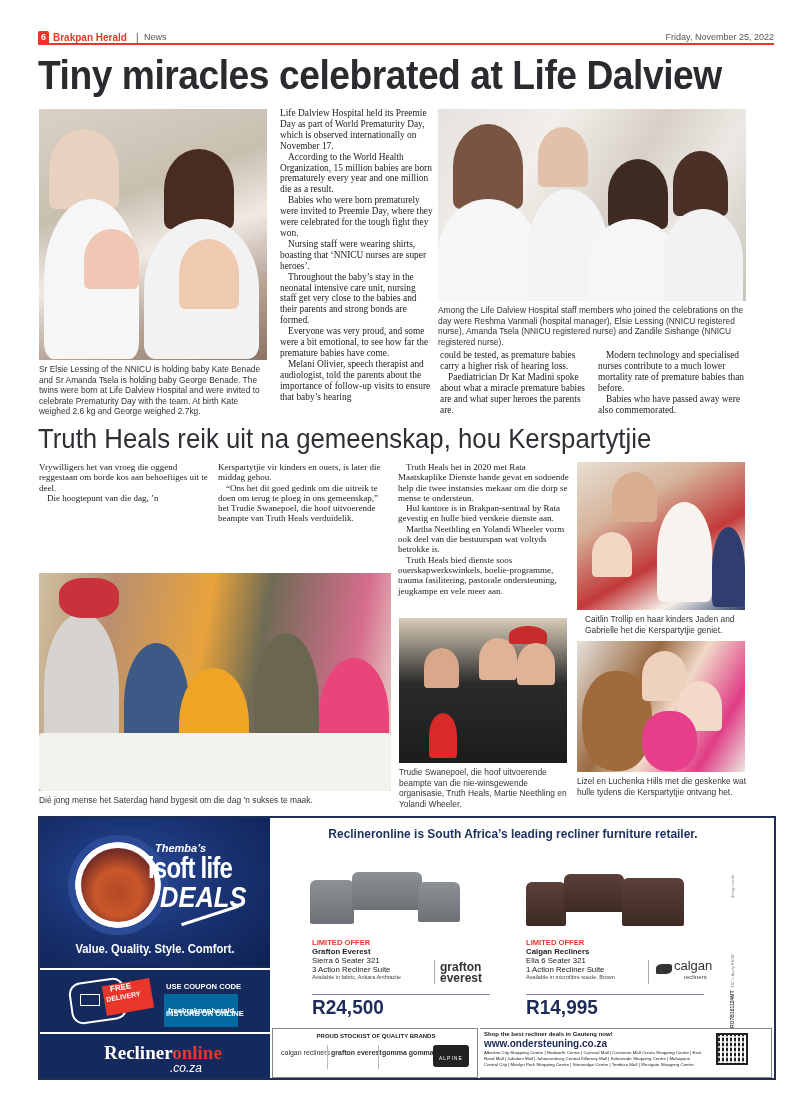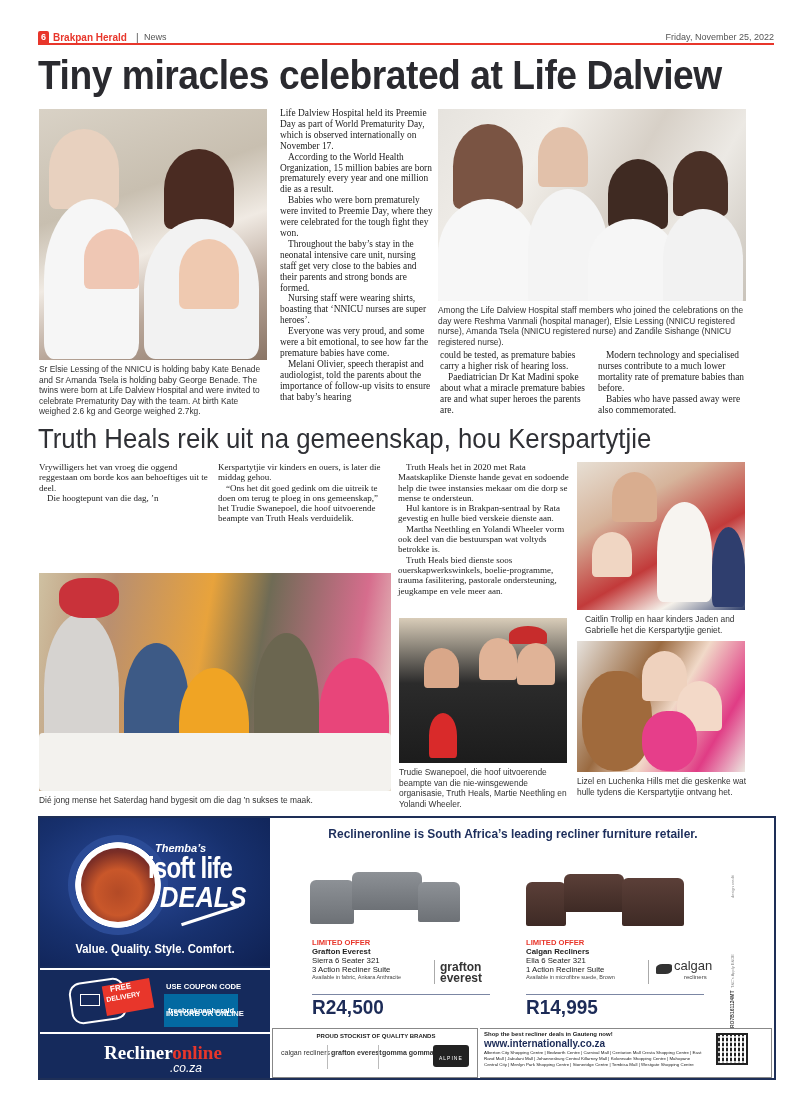--- a/index.html
+++ b/index.html
@@ -126,22 +126,22 @@
   <div class="figure-shape" style="left:105px;top:110px;width:115px;height:140px;background:#f2f2f2;"></div>
   <div class="figure-shape" style="left:45px;top:120px;width:55px;height:60px;background:#efc7b4;"></div>
   <div class="figure-shape" style="left:140px;top:130px;width:60px;height:70px;background:#efc9b0;"></div>
 </div>
 <div class="abs cap" style="left:39px;top:364px;width:232px;">Sr Elsie Lessing of the NNICU is holding baby Kate Benade and Sr Amanda Tsela is holding baby George Benade. The twins were born at Life Dalview Hospital and were invited to celebrate Prematurity Day with the team. At birth Kate weighed 2.6 kg and George weighed 2.7kg.</div>
 
 <div class="abs body" style="left:280px;top:108px;width:153px;">
   <p>Life Dalview Hospital held its Preemie Day as part of World Prematurity Day, which is observed internationally on November 17.</p>
   <p>According to the World Health Organization, 15 million babies are born prematurely every year and one million die as a result.</p>
   <p>Babies who were born prematurely were invited to Preemie Day, where they were celebrated for the tough fight they won.</p>
+  <p>Nursing staff were wearing shirts, boasting that ‘NNICU nurses are super heroes’.</p>
   <p>Throughout the baby’s stay in the neonatal intensive care unit, nursing staff get very close to the babies and their parents and strong bonds are formed.</p>
-  <p>Nursing staff were wearing shirts, boasting that ‘NNICU nurses are super heroes’.</p>
   <p>Everyone was very proud, and some were a bit emotional, to see how far the premature babies have come.</p>
   <p>Melani Olivier, speech therapist and audiologist, told the parents about the importance of follow-up visits to ensure that baby’s hearing</p>
 </div>
 
 <div class="abs photo ph-staff">
   <div class="figure-shape" style="left:15px;top:15px;width:70px;height:85px;background:#7a5443;"></div>
   <div class="figure-shape" style="left:0px;top:90px;width:100px;height:110px;background:#f7f7f7;"></div>
   <div class="figure-shape" style="left:100px;top:18px;width:50px;height:60px;background:#e2c1aa;"></div>
   <div class="figure-shape" style="left:90px;top:80px;width:80px;height:120px;background:#f4f4f4;"></div>
   <div class="figure-shape" style="left:170px;top:50px;width:60px;height:70px;background:#3f2a22;"></div>
@@ -289,18 +289,18 @@
     <div class="abs" style="left:54px;top:16px;width:1px;height:24px;background:#bbb;"></div>
     <div class="abs brand-sm" style="left:58px;top:20px;font-weight:bold;">grafton everest</div>
     <div class="abs" style="left:105px;top:16px;width:1px;height:24px;background:#bbb;"></div>
     <div class="abs brand-sm" style="left:109px;top:20px;font-weight:bold;">gomma gomma</div>
     <div class="abs" style="left:160px;top:16px;width:36px;height:22px;background:#222;border-radius:3px;"></div>
     <div class="abs brand-sm" style="left:166px;top:26px;font-size:5px;color:#fff;letter-spacing:1px;">ALPINE</div>
   </div>
 
   <div class="abs shop-box">
     <div class="abs shop-head">Shop the best recliner deals in Gauteng now!</div>
-    <div class="abs shop-url">www.internationally.co.za</div>
+    <div class="abs shop-url">www.ondersteuning.co.za</div>
     <div class="abs shop-list">Alberton City Shopping Centre | Bedworth Centre | Carnival Mall | Centurion Mall Cresta Shopping Centre | East Rand Mall | Jabulani Mall | Johannesburg Central Killarney Mall | Kolonnade Shopping Centre | Mahopane Central City | Menlyn Park Shopping Centre | Stoneridge Centre | Tembisa Mall | Westgate Shopping Centre</div>
     <div class="abs qr"></div>
     <div class="abs qr-inner"></div>
   </div>
 </div>
 
 </body></html>

